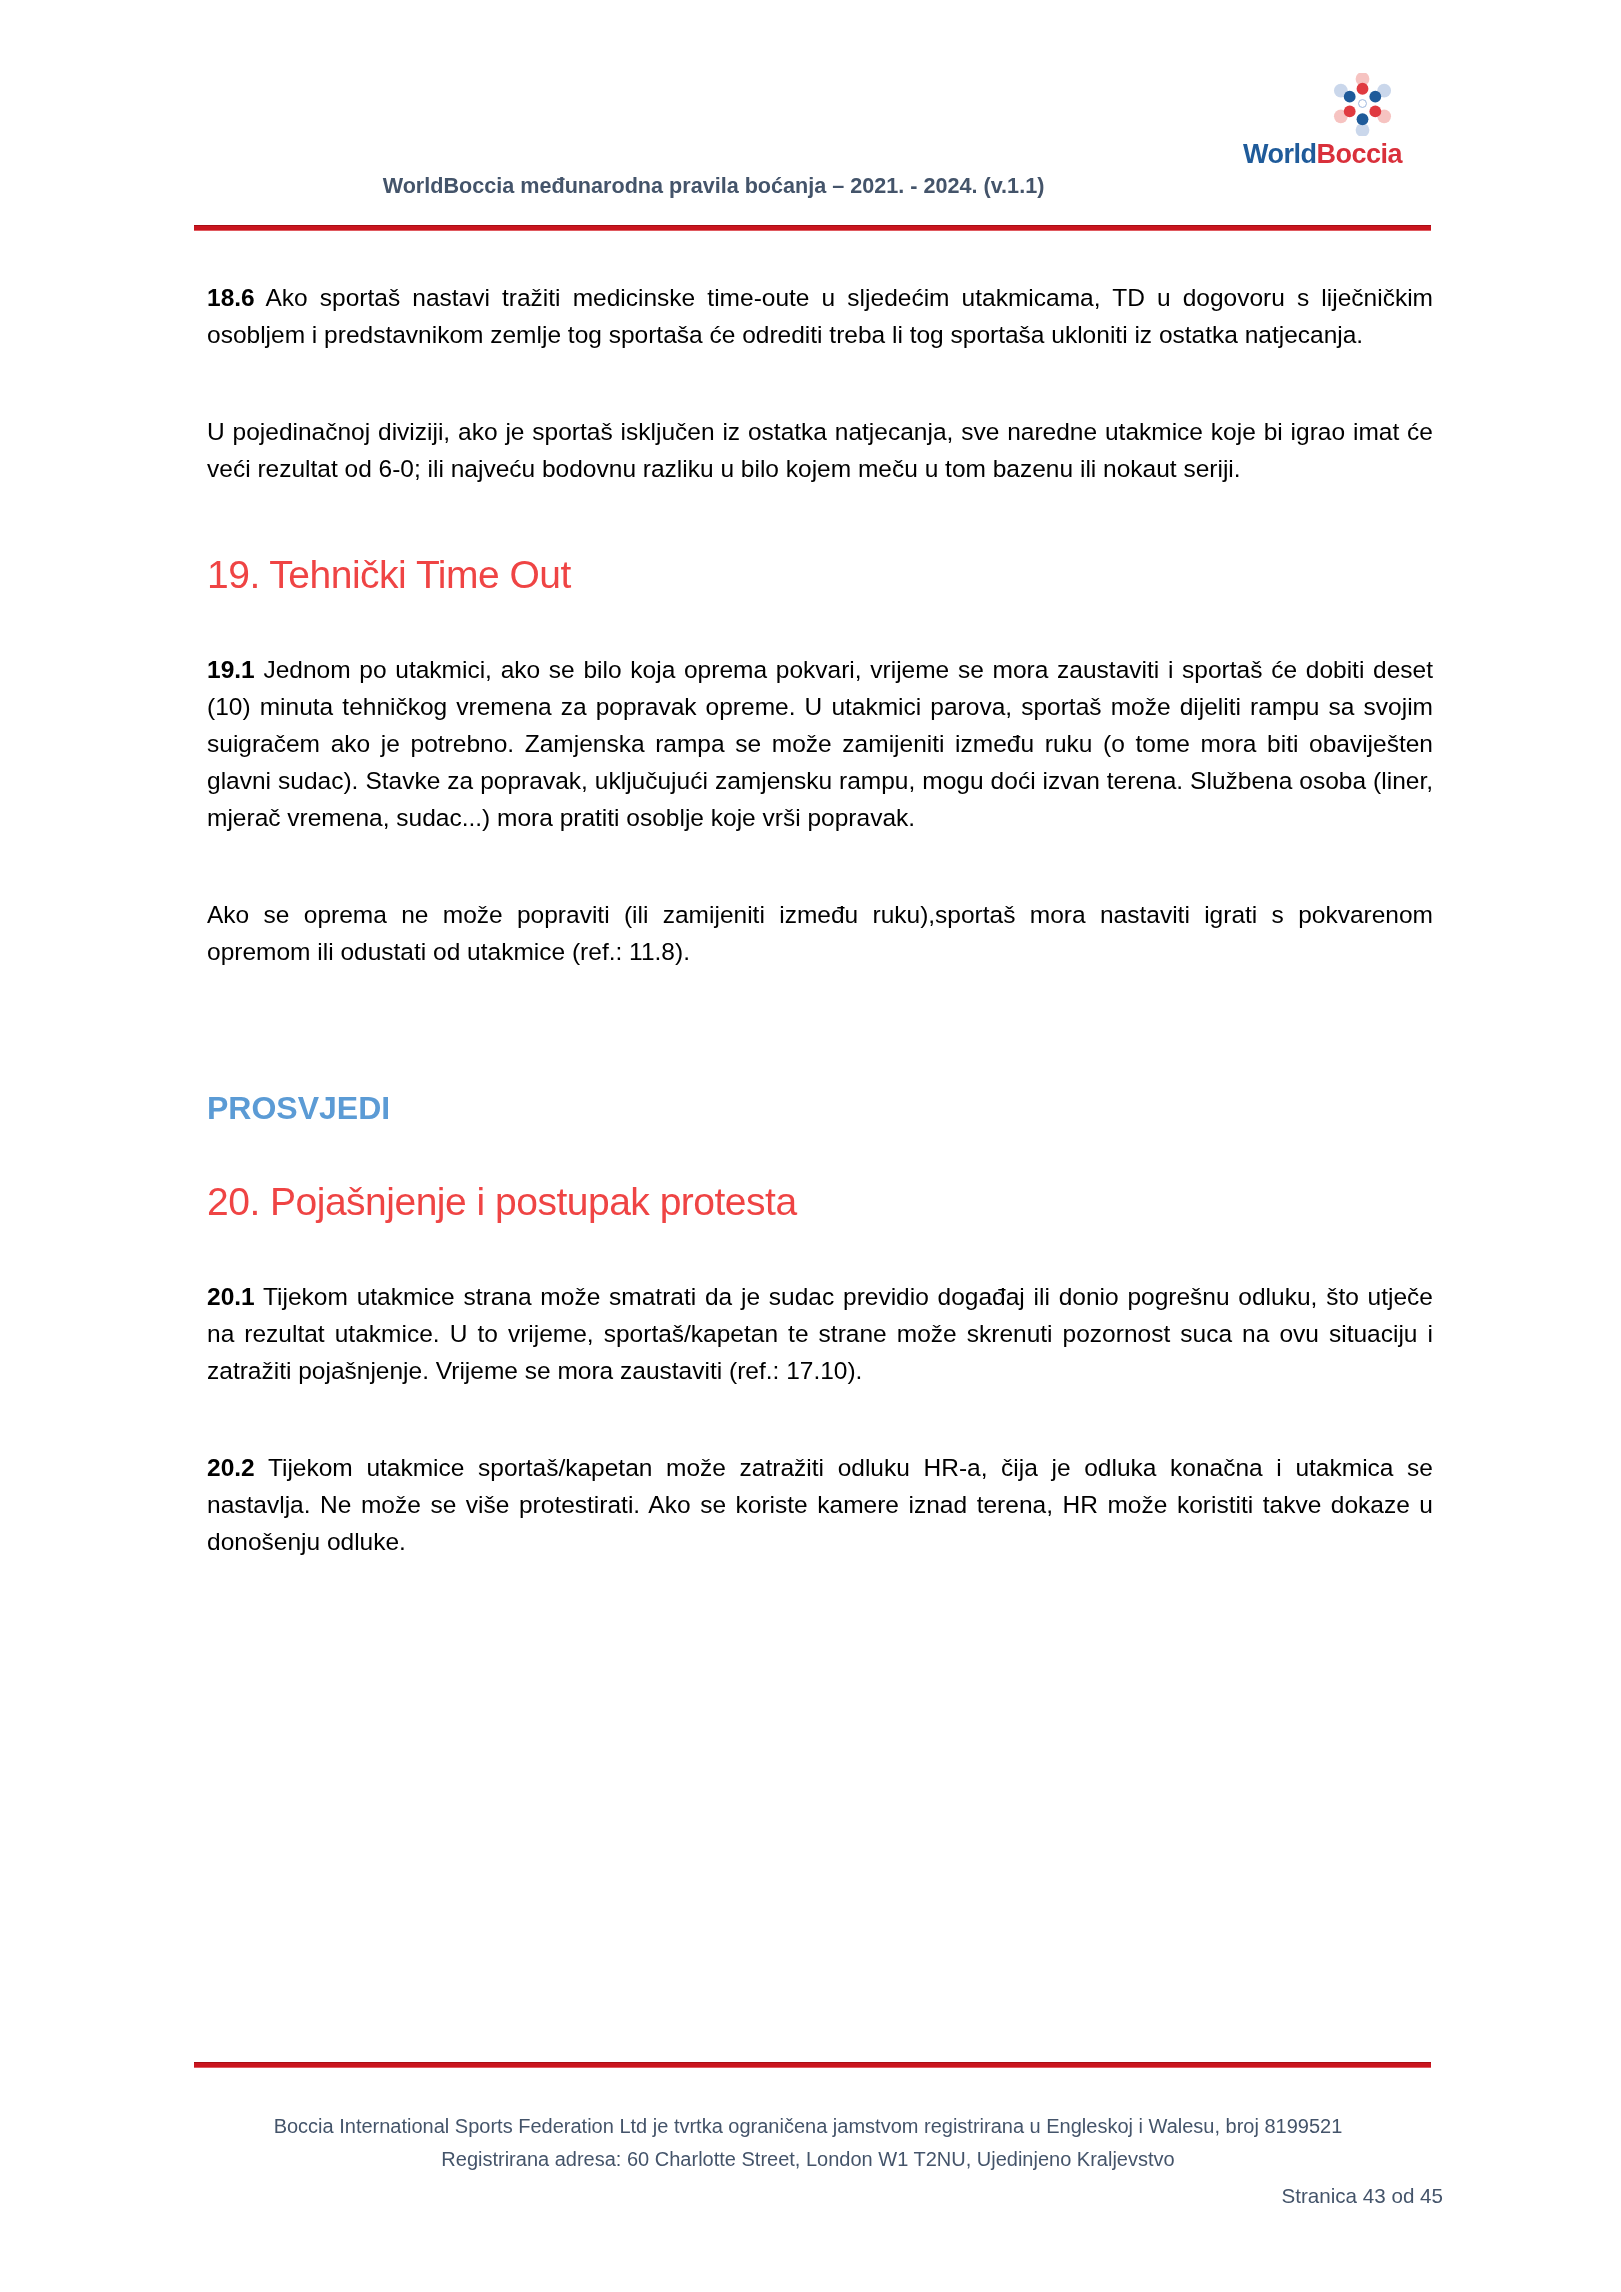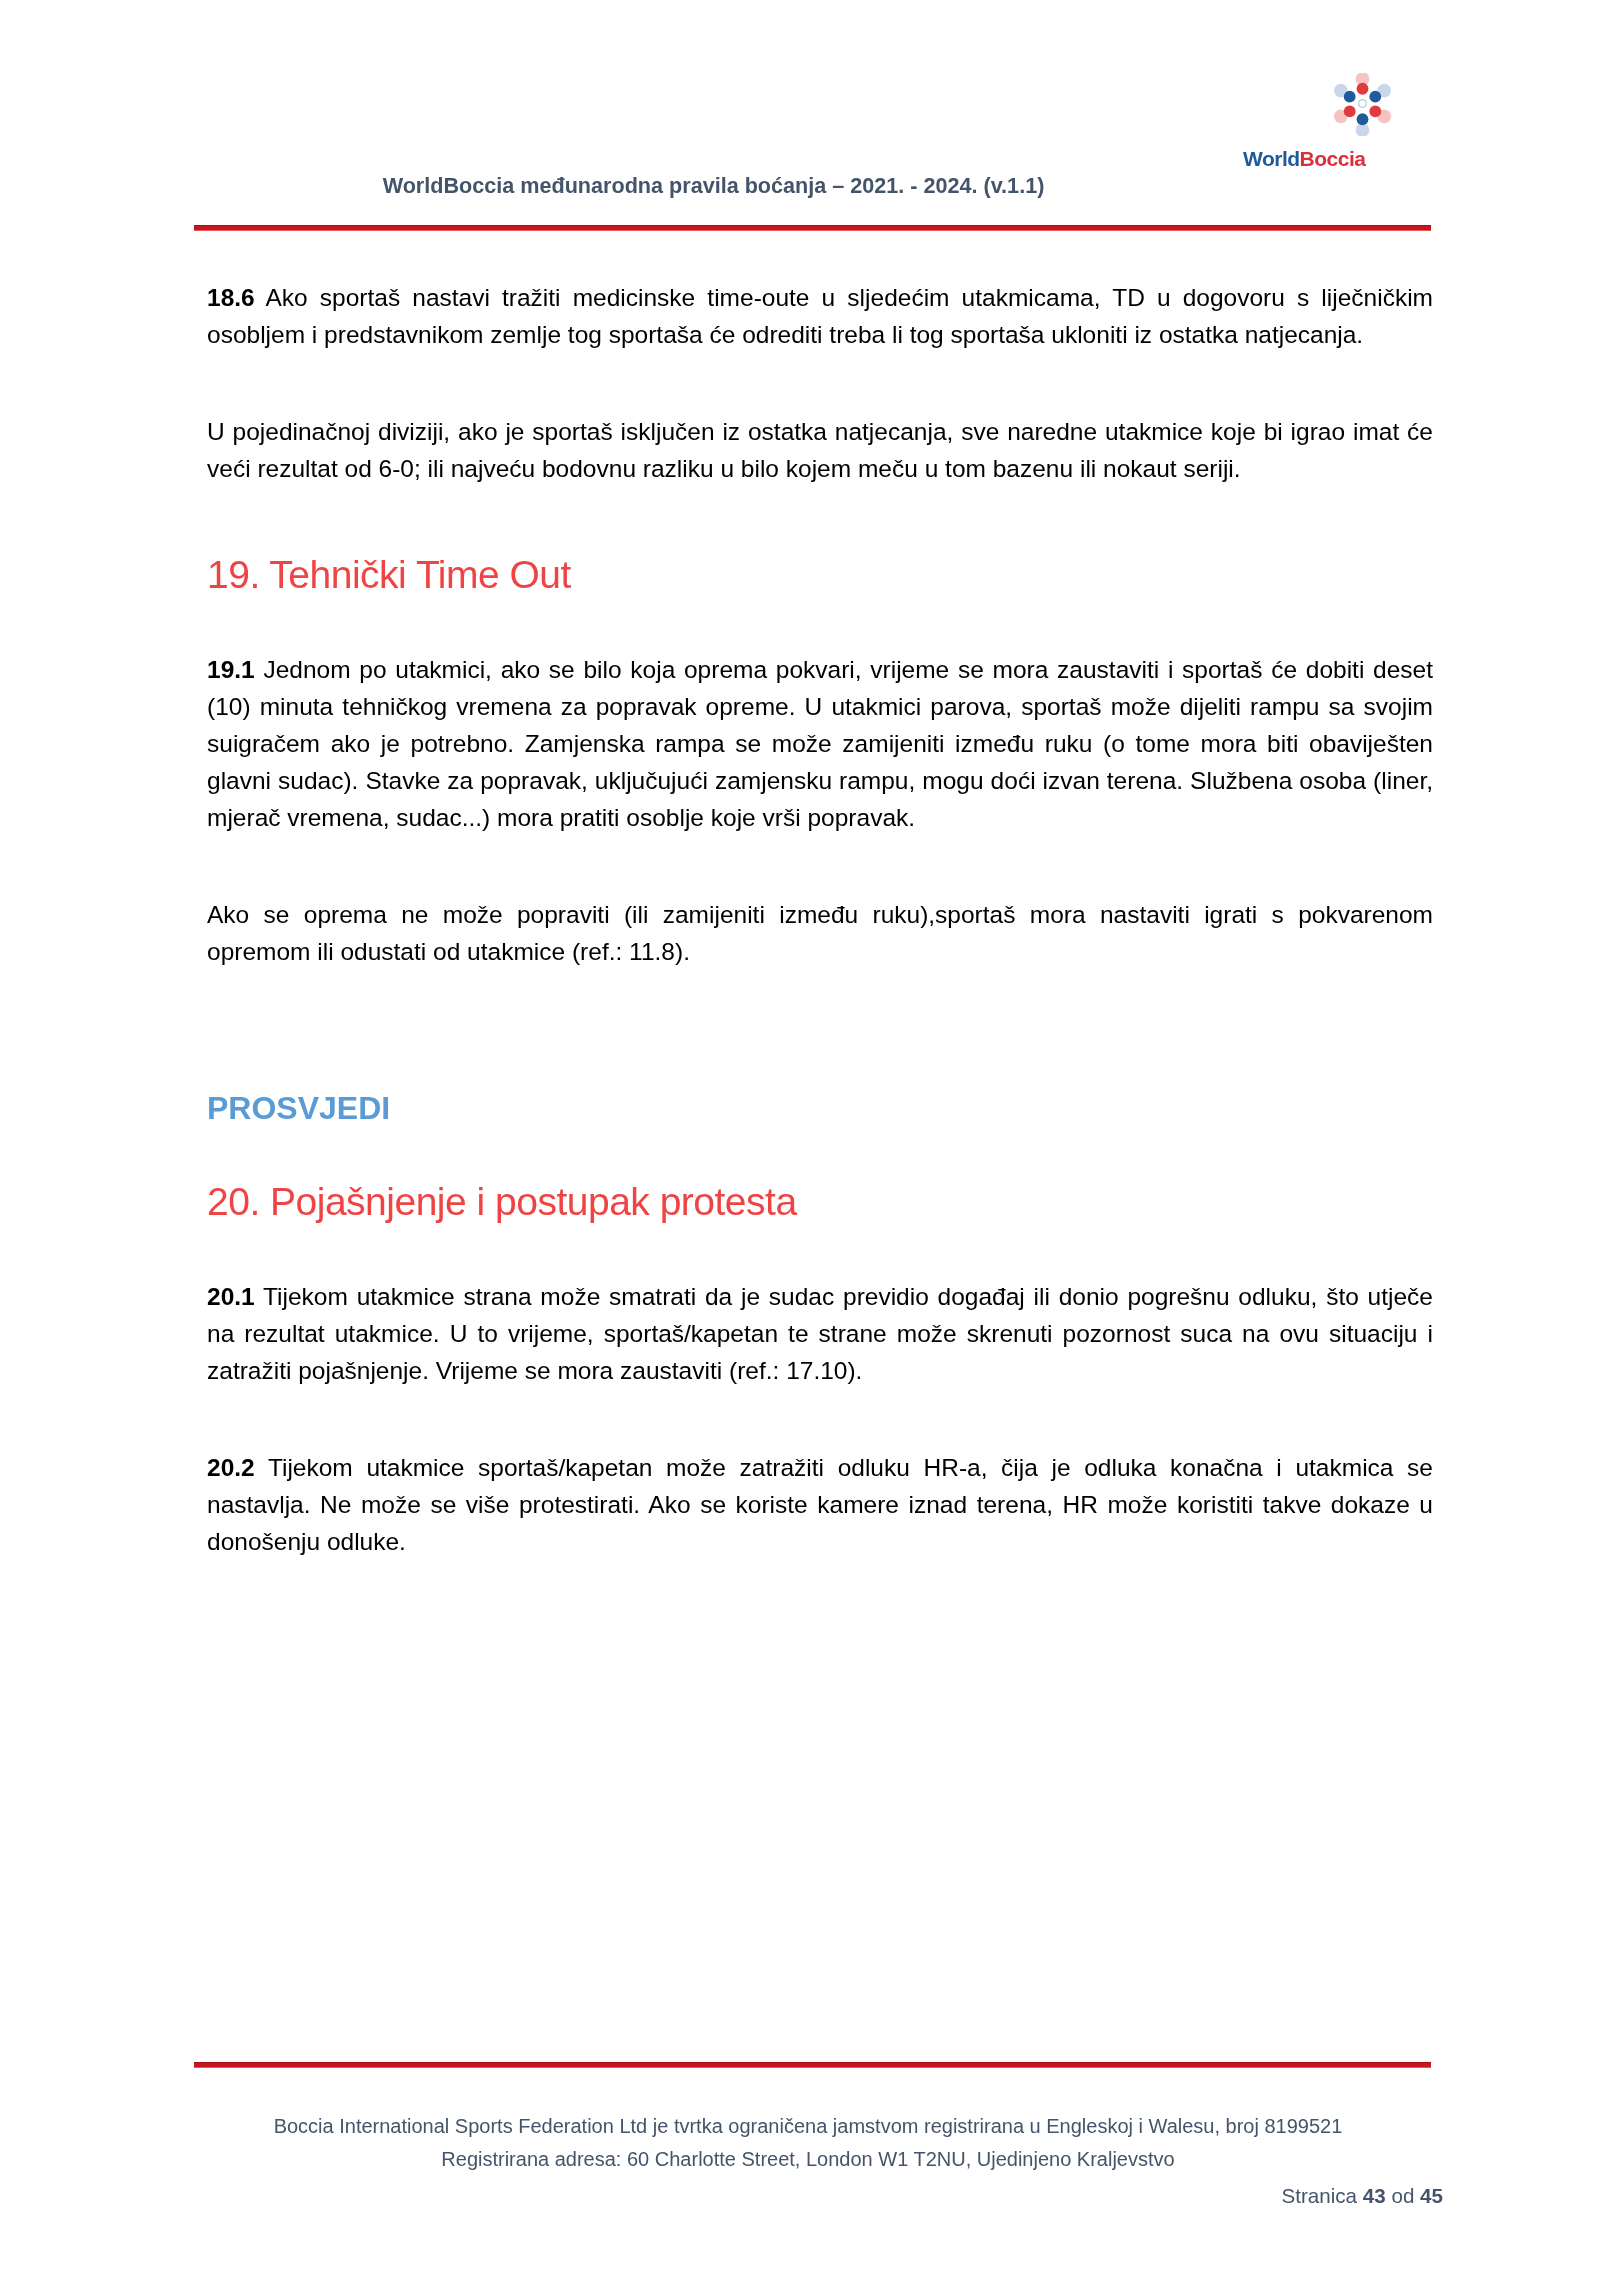--- a/index.html
+++ b/index.html
@@ -1,37 +1,37 @@
 <!DOCTYPE html>
 <html><head>
 <meta charset="utf-8">
 <style>
   html, body { margin: 0; padding: 0; background: #ffffff; }
   body { width: 1621px; height: 2293px; position: relative; overflow: hidden;
          font-family: "Liberation Sans", "DejaVu Sans", sans-serif; color: #000; }
   .logo { position: absolute; left: 1243px; top: 73px; width: 206px; height: 98px; }
-  .logo-word { position: absolute; left: 0; top: 74px; font-size: 21px; font-weight: bold; letter-spacing: -0.5px; white-space: nowrap; }
+  .logo-word { position: absolute; left: 0; top: 66px; font-size: 27px; font-weight: bold; letter-spacing: -0.5px; white-space: nowrap; }
   .logo-word .w { color: #1f5b9a; }
   .logo-word .b { color: #d9303b; }
   .logo svg { position: absolute; left: 88px; top: 0; }
   .header-title { position: absolute; left: 0; width: 1427px; top: 173px; text-align: center;
                   font-size: 21.6px; font-weight: bold; color: #44546a; }
   .rule { position: absolute; left: 194px; width: 1237px; height: 3.9px; background: #c9151e;
           border-top: 1px solid #a80c14; border-bottom: 1px solid #e05a60; }
   .rule.top { top: 225px; }
   .rule.bottom { top: 2062px; }
   .content { position: absolute; left: 195px; width: 1250px; top: 267px; }
   p.body { margin: 12px; font-size: 24.5px; line-height: 37px; text-align: justify; }
   p.body b { font-weight: bold; }
   .gap-1 { height: 36px; }
   h2.sec { margin: 12px; color: #ef4444; font-weight: normal; font-size: 39px; letter-spacing: -0.5px; }
   h2.part { margin: 12px; color: #5b9bd5; font-weight: bold; font-size: 32px; }
   .footer-line { position: absolute; left: 0; width: 1616px; text-align: center; font-size: 20px; color: #44546a; }
   .page-no { position: absolute; right: 178px; top: 2184px; font-size: 20.6px; color: #44546a; }
-  .page-no b { font-weight: bold; }
+  .page-no b { font-weight: normal; }
 </style>
 </head>
 <body>
 
 <div class="logo">
   <svg width="63" height="63" viewBox="0 0 64 64">
     <g opacity="0.35">
       <circle cx="32" cy="6" r="7" fill="#e8574f"></circle>
       <circle cx="10" cy="18" r="7" fill="#6a8fc8"></circle>
       <circle cx="54" cy="18" r="7" fill="#6a8fc8"></circle>

